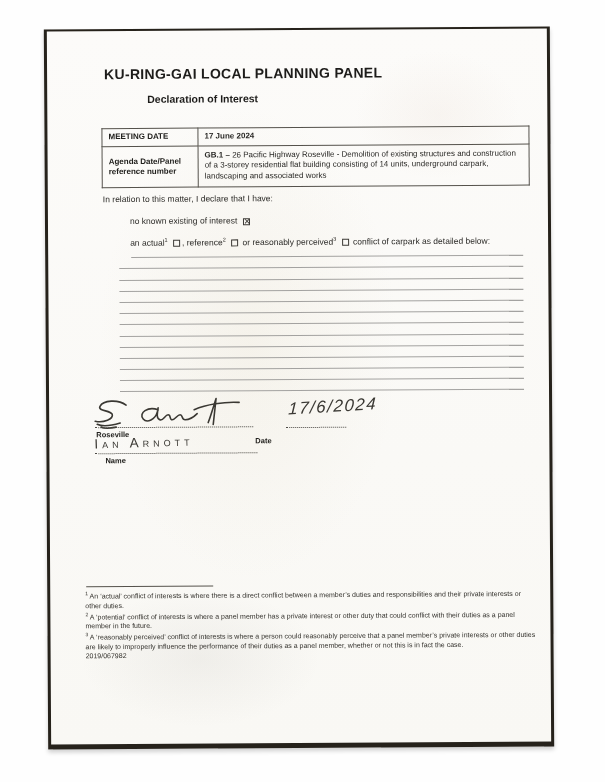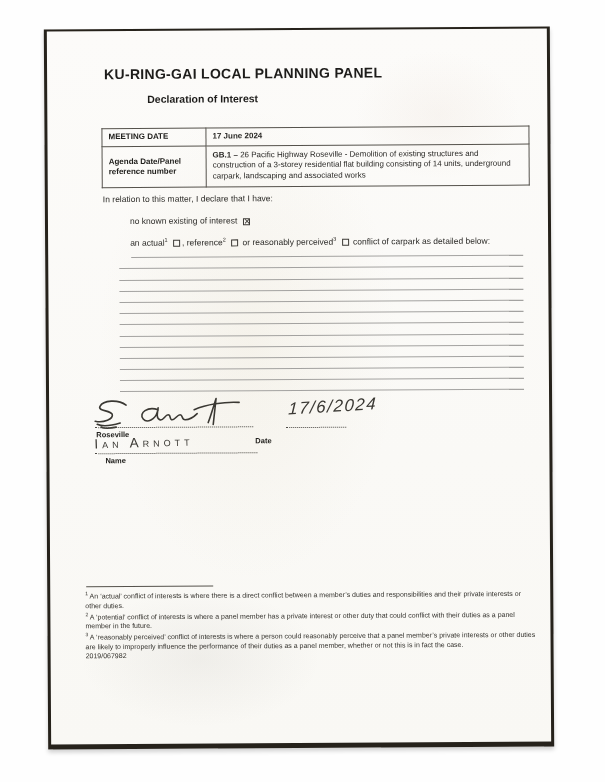--- a/index.html
+++ b/index.html
@@ -28,21 +28,21 @@
       radial-gradient(closest-side at 40% 44%, rgba(216,204,172,0.16), transparent 75%),
       radial-gradient(closest-side at 78% 12%, rgba(223,203,188,0.14), transparent 75%),
       radial-gradient(closest-side at 30% 88%, rgba(150,145,135,0.10), transparent 80%);
   }
   .abs { position:absolute; }
   .doc-title { left:57px; top:35px; font-size:14px; font-weight:bold; letter-spacing:0.3px; color:#1d1c1a; white-space:nowrap; }
   .doc-subtitle { left:57px; top:62px; font-size:10.5px; font-weight:bold; color:#1d1c1a;margin-left:43px; }
 
   .meeting-table { left:54px; top:97px; width:428px; border:1px solid #55524c; border-collapse:collapse; table-layout:fixed; }
   .meeting-table td { border:1px solid #55524c; vertical-align:middle; padding:3px 6px; }
-  .meeting-table .c1 { width:104px; font-weight:bold; font-size:8px; line-height:10px; color:#22211e; }
+  .meeting-table .c1 { width:96px; font-weight:bold; font-size:8px; line-height:10px; color:#22211e; }
   .meeting-table .c2 { font-size:8px; line-height:10.5px; color:#2b2a27; }
   .row1 td { height:17px; }
   .row2 td { height:41px; }
   .v-bold { font-weight:bold; }
 
   .bodytext { font-size:8.5px; color:#2b2a27; white-space:nowrap; }
   .intro { left:55px; top:163px; }
   .opt1 { left:82px; top:185px; }
   .opt2 { left:82px; top:206px; }
   .sup { font-size:5.5px; vertical-align:super; }

